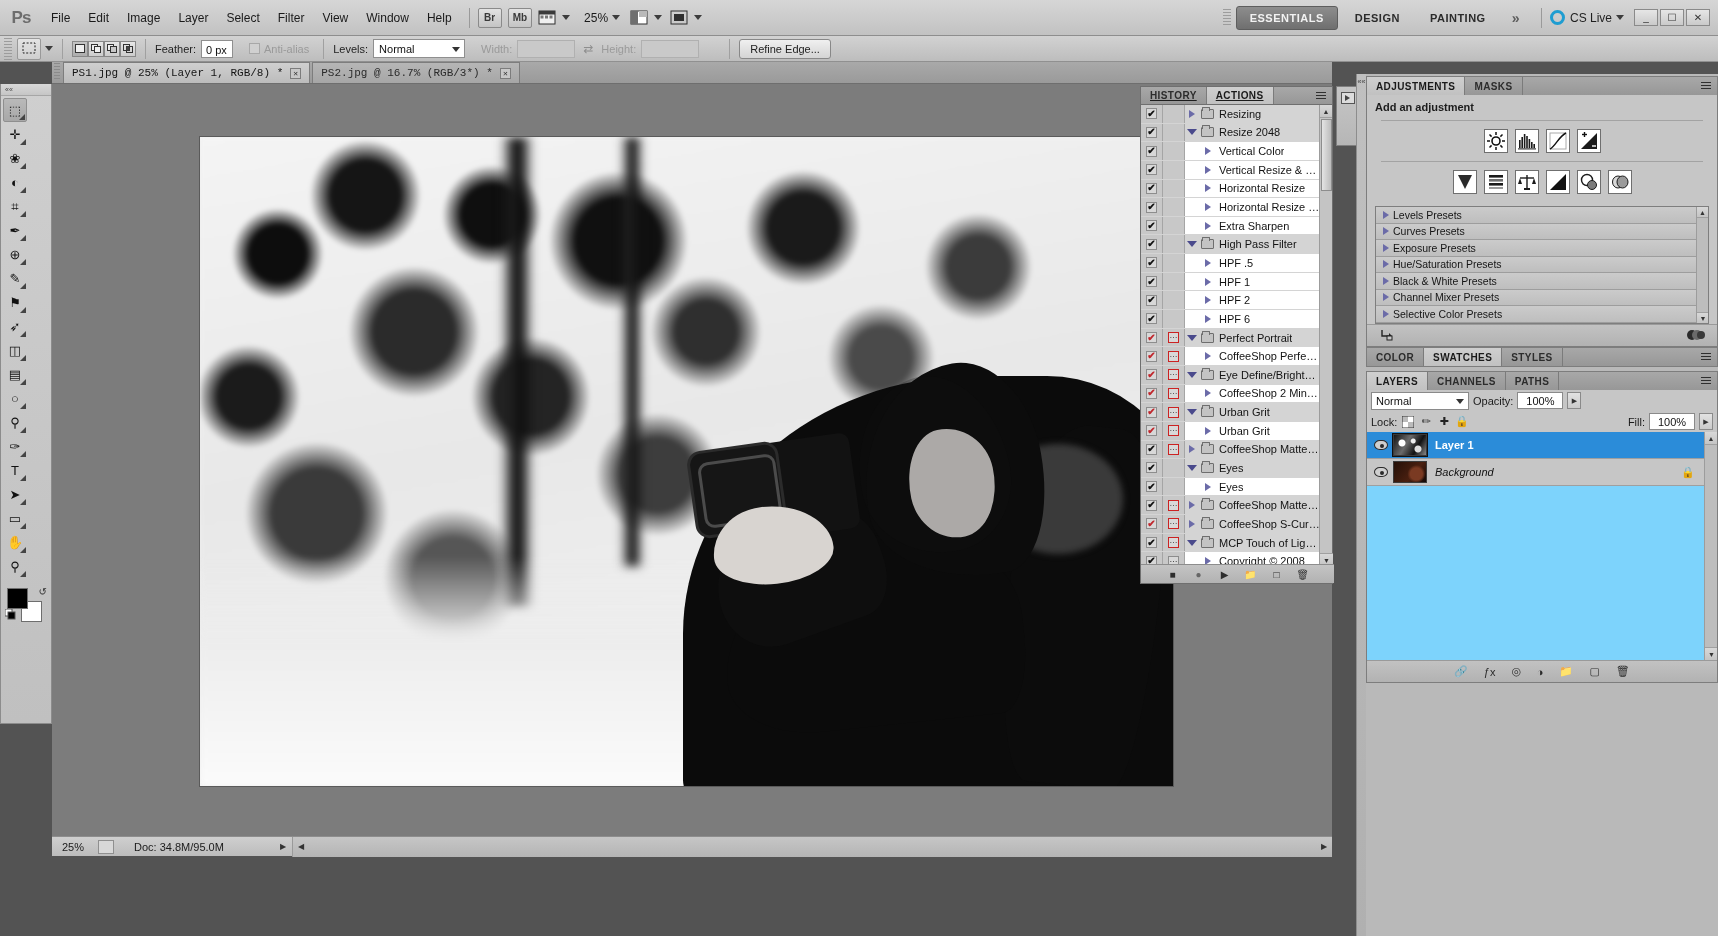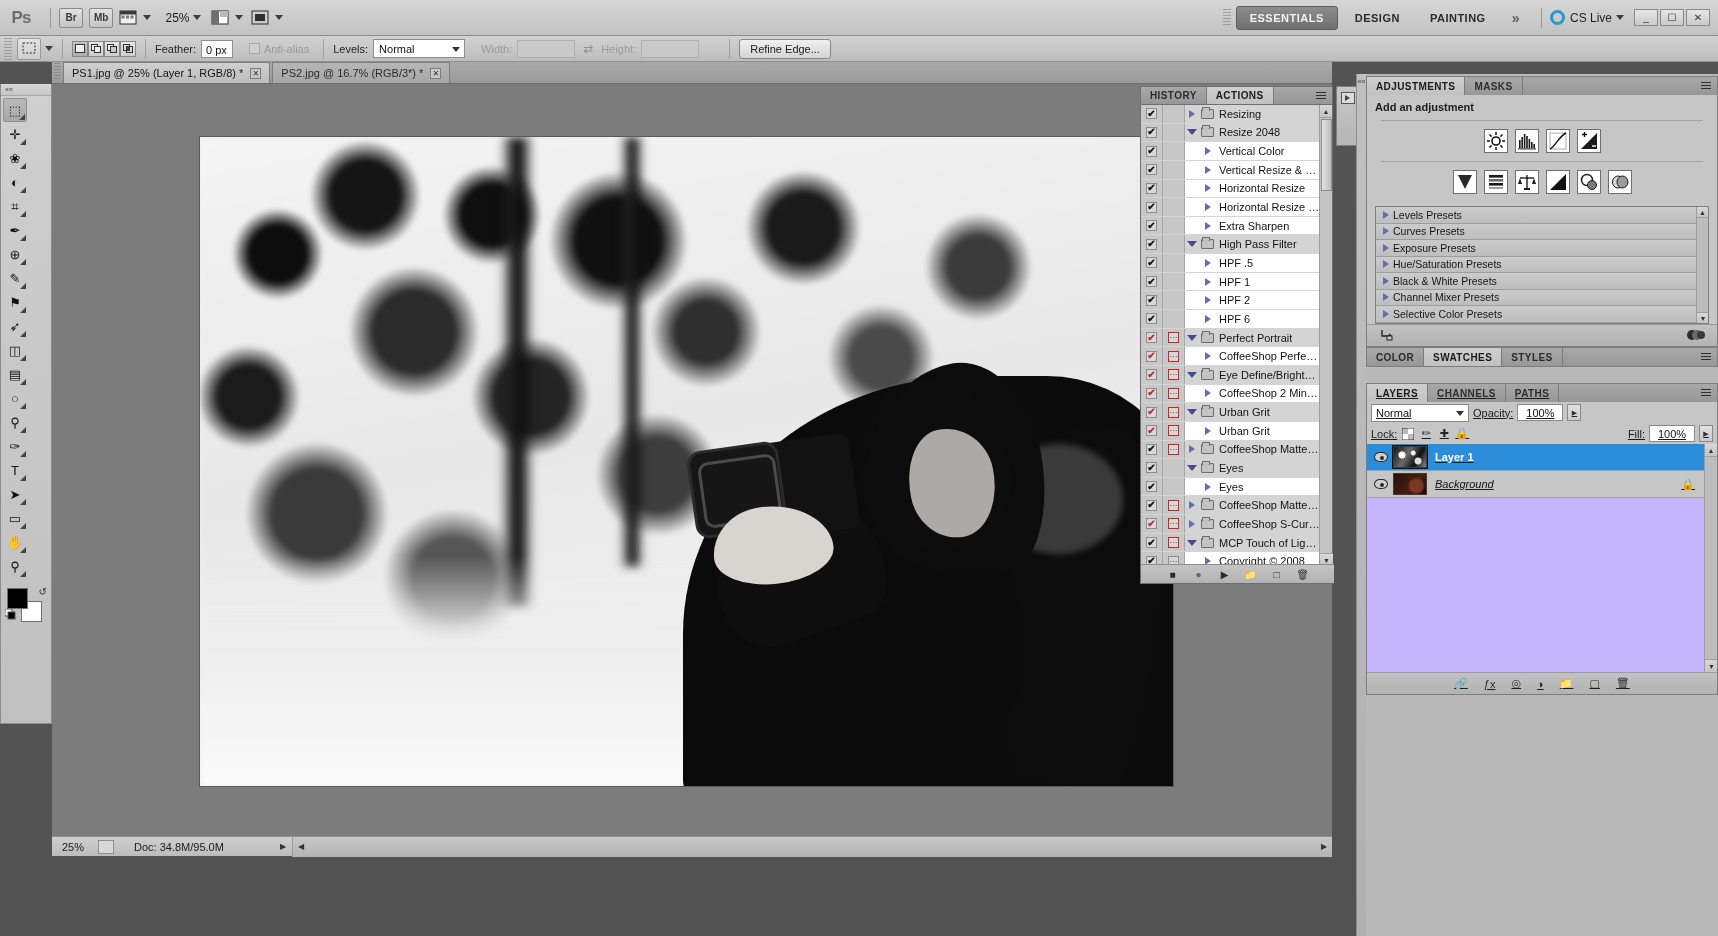--- a/index.html
+++ b/index.html
@@ -397,21 +397,21 @@
   #presets-scroll {
     position:absolute; right:0; top:0; width:12px; height:100%;
     background:#bdbdbd; border-left:1px solid #9c9c9c;
   }
   #adj-footer {
     height:22px; background:linear-gradient(#c2c2c2,#b2b2b2);
     border-top:1px solid #9a9a9a; display:flex; align-items:center;
     justify-content:space-between; padding:0 12px;
   }
 
-  #layers-panel { margin-top:16px;text-decoration:underline; }
+  #layers-panel { margin-top:4px; }
   .lay-row1 {
     height:21px; display:flex; align-items:center; padding:0 4px; gap:4px;
     background:#c6c6c6;
   }
   .blend-select {
     width:98px;height:18px;border:1px solid #8a8a8a;background:#fff;
     font-size:11px;padding:0 16px 0 4px;line-height:17px;position:relative;color:#111;
   }
   .op-label { font-size:11px; color:#1b1b1b; }
   .op-field {
@@ -443,41 +443,52 @@
      radial-gradient(circle at 60% 30%, #eee 0 2px, transparent 3px),
      radial-gradient(circle at 75% 70%, #ddd 0 3px, transparent 4px),
      linear-gradient(120deg,#151515,#6a6a6a 40%,#111 70%,#888); }
   .thumb.t2 { background:
      radial-gradient(circle at 70% 60%, #7a3a22 0 6px, transparent 9px),
      linear-gradient(130deg,#241008,#4a2010 60%,#120806); }
   .layer-name { font-size:11px; color:#111; }
   .layer-row.selected .layer-name { color:#fff; font-weight:bold; }
   .layer-name.italic { font-style:italic; }
   .lock-badge { margin-left:auto; margin-right:22px; font-size:11px; color:#222; }
-  #layers-list { position:relative; background:#c4b5fd; height:228px; overflow:hidden; }
+  #layers-list { position:relative; background:#7dd3fc; height:228px; overflow:hidden; }
   #layers-scroll {
     position:absolute; right:0; top:0; width:13px; height:100%;
     background:#bdbdbd; border-left:1px solid #9c9c9c;
   }
   #layers-footer {
     height:22px; background:linear-gradient(#c2c2c2,#b2b2b2);
     border-top:1px solid #9a9a9a; display:flex; align-items:center;
     justify-content:center; gap:16px;
   }
   .lf-ico { font-size:11px; color:#2a2a2a; }
   .vstrip {
     position:absolute; left:1356px; top:74px; width:10px; height:862px;
     background:linear-gradient(#c0c0c0,#b0b0b0); border-left:1px solid #8d8d8d;
   }
 </style>
 </head>
 <body>
 
 <div id="menubar">
   <div id="ps-logo">Ps</div>
+  <div id="menu-items" style="display:flex;align-items:center;">
+      <div class="menu-item">File</div>
+      <div class="menu-item">Edit</div>
+      <div class="menu-item">Image</div>
+      <div class="menu-item">Layer</div>
+      <div class="menu-item">Select</div>
+      <div class="menu-item">Filter</div>
+      <div class="menu-item">View</div>
+      <div class="menu-item">Window</div>
+      <div class="menu-item">Help</div>
+    </div>
   <div class="mb-sep"></div>
   <div class="mb-btn">Br</div>
   <div class="mb-btn">Mb</div>
   <div style="display:flex;align-items:center;margin-right:8px;">
     <span class="mb-icon">
       <svg width="18" height="15" viewBox="0 0 18 15">
           <rect x="1" y="1" width="16" height="13" fill="#f0f0f0" stroke="#2f2f2f"></rect>
           <rect x="1" y="1" width="16" height="3.5" fill="#3a3a3a"></rect>
           <rect x="2.5" y="5.5" width="3" height="3" fill="#777"></rect>
           <rect x="7" y="5.5" width="3" height="3" fill="#777"></rect>
@@ -586,21 +597,21 @@
   <div class="opt-input dim" style="width:58px;"></div>
   <span style="margin:0 8px;color:#8e8e8e;font-size:12px;">⇄</span>
   <span class="opt-label dim">Height:</span>
   <div class="opt-input dim" style="width:58px;"></div>
   <div class="opt-sep" style="margin-left:30px;"></div>
   <div class="btn3d">Refine Edge...</div>
 </div>
 
 <div id="tabbar">
   <div class="tab-grip"></div>
-  <div id="doc-tabs" style="display:flex;align-items:flex-start;">
+  <div id="doc-tabs" style="display:flex;align-items:flex-start;font-family:Liberation Mono, monospace;">
       <div class="doc-tab">
         <span>PS1.jpg @ 25% (Layer 1, RGB/8) *</span>
         <span class="tab-close">✕</span>
       </div>
       <div class="doc-tab inactive">
         <span>PS2.jpg @ 16.7% (RGB/3*) *</span>
         <span class="tab-close">✕</span>
       </div>
     </div>
 </div>
@@ -713,21 +724,21 @@
   <span class="sb-doc">Doc: 34.8M/95.0M</span>
   <span style="margin-left:56px;font-size:8px;color:#333;">▶</span>
   <div class="h-scroll">
     <div class="hs-arrow" style="float:left;">◀</div>
     <div class="hs-arrow" style="float:right;">▶</div>
   </div>
 </div>
 
 <div id="actions-panel">
   <div class="panel-tabs">
-    <div id="act-tabs" style="display:flex;">
+    <div id="act-tabs" style="display:flex;text-decoration:underline;">
         <div class="panel-tab">HISTORY</div>
         <div class="panel-tab active">ACTIONS</div>
       </div>
     <div class="panel-tabs-spacer"></div>
     <div class="panel-menu">
       <span class="hamburger"></span>
     </div>
   </div>
   <div id="actions-list">
       <div class="act-row set">

